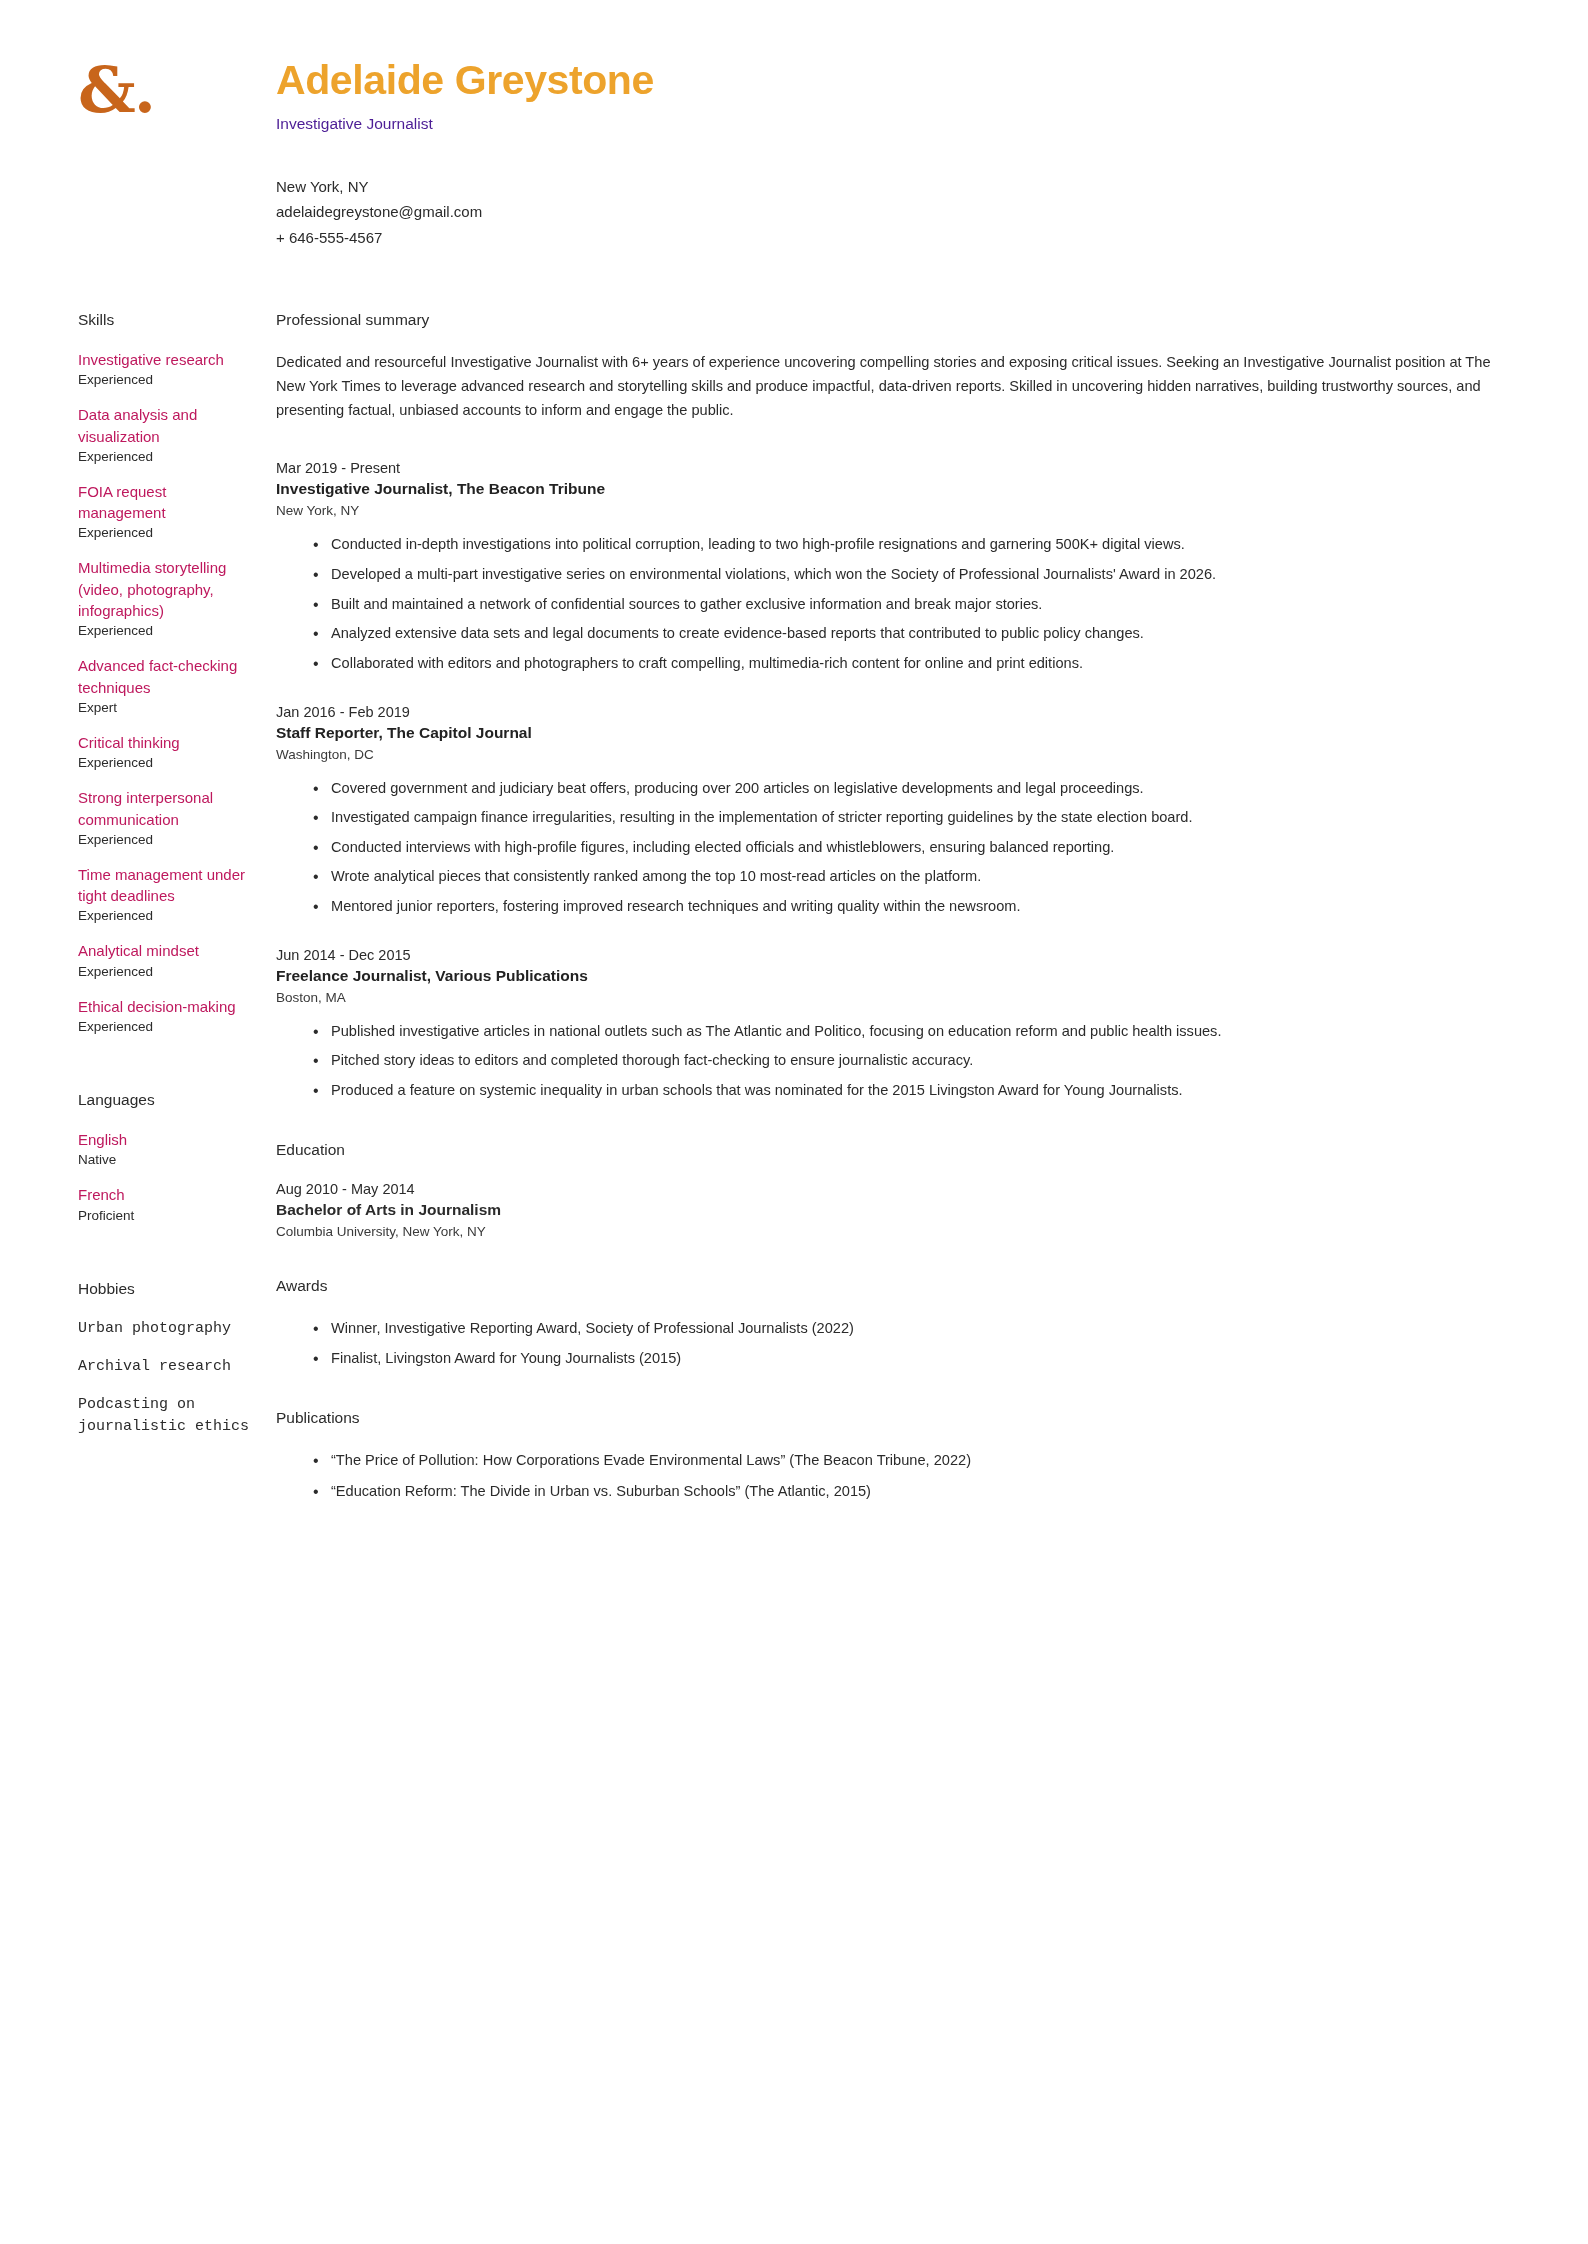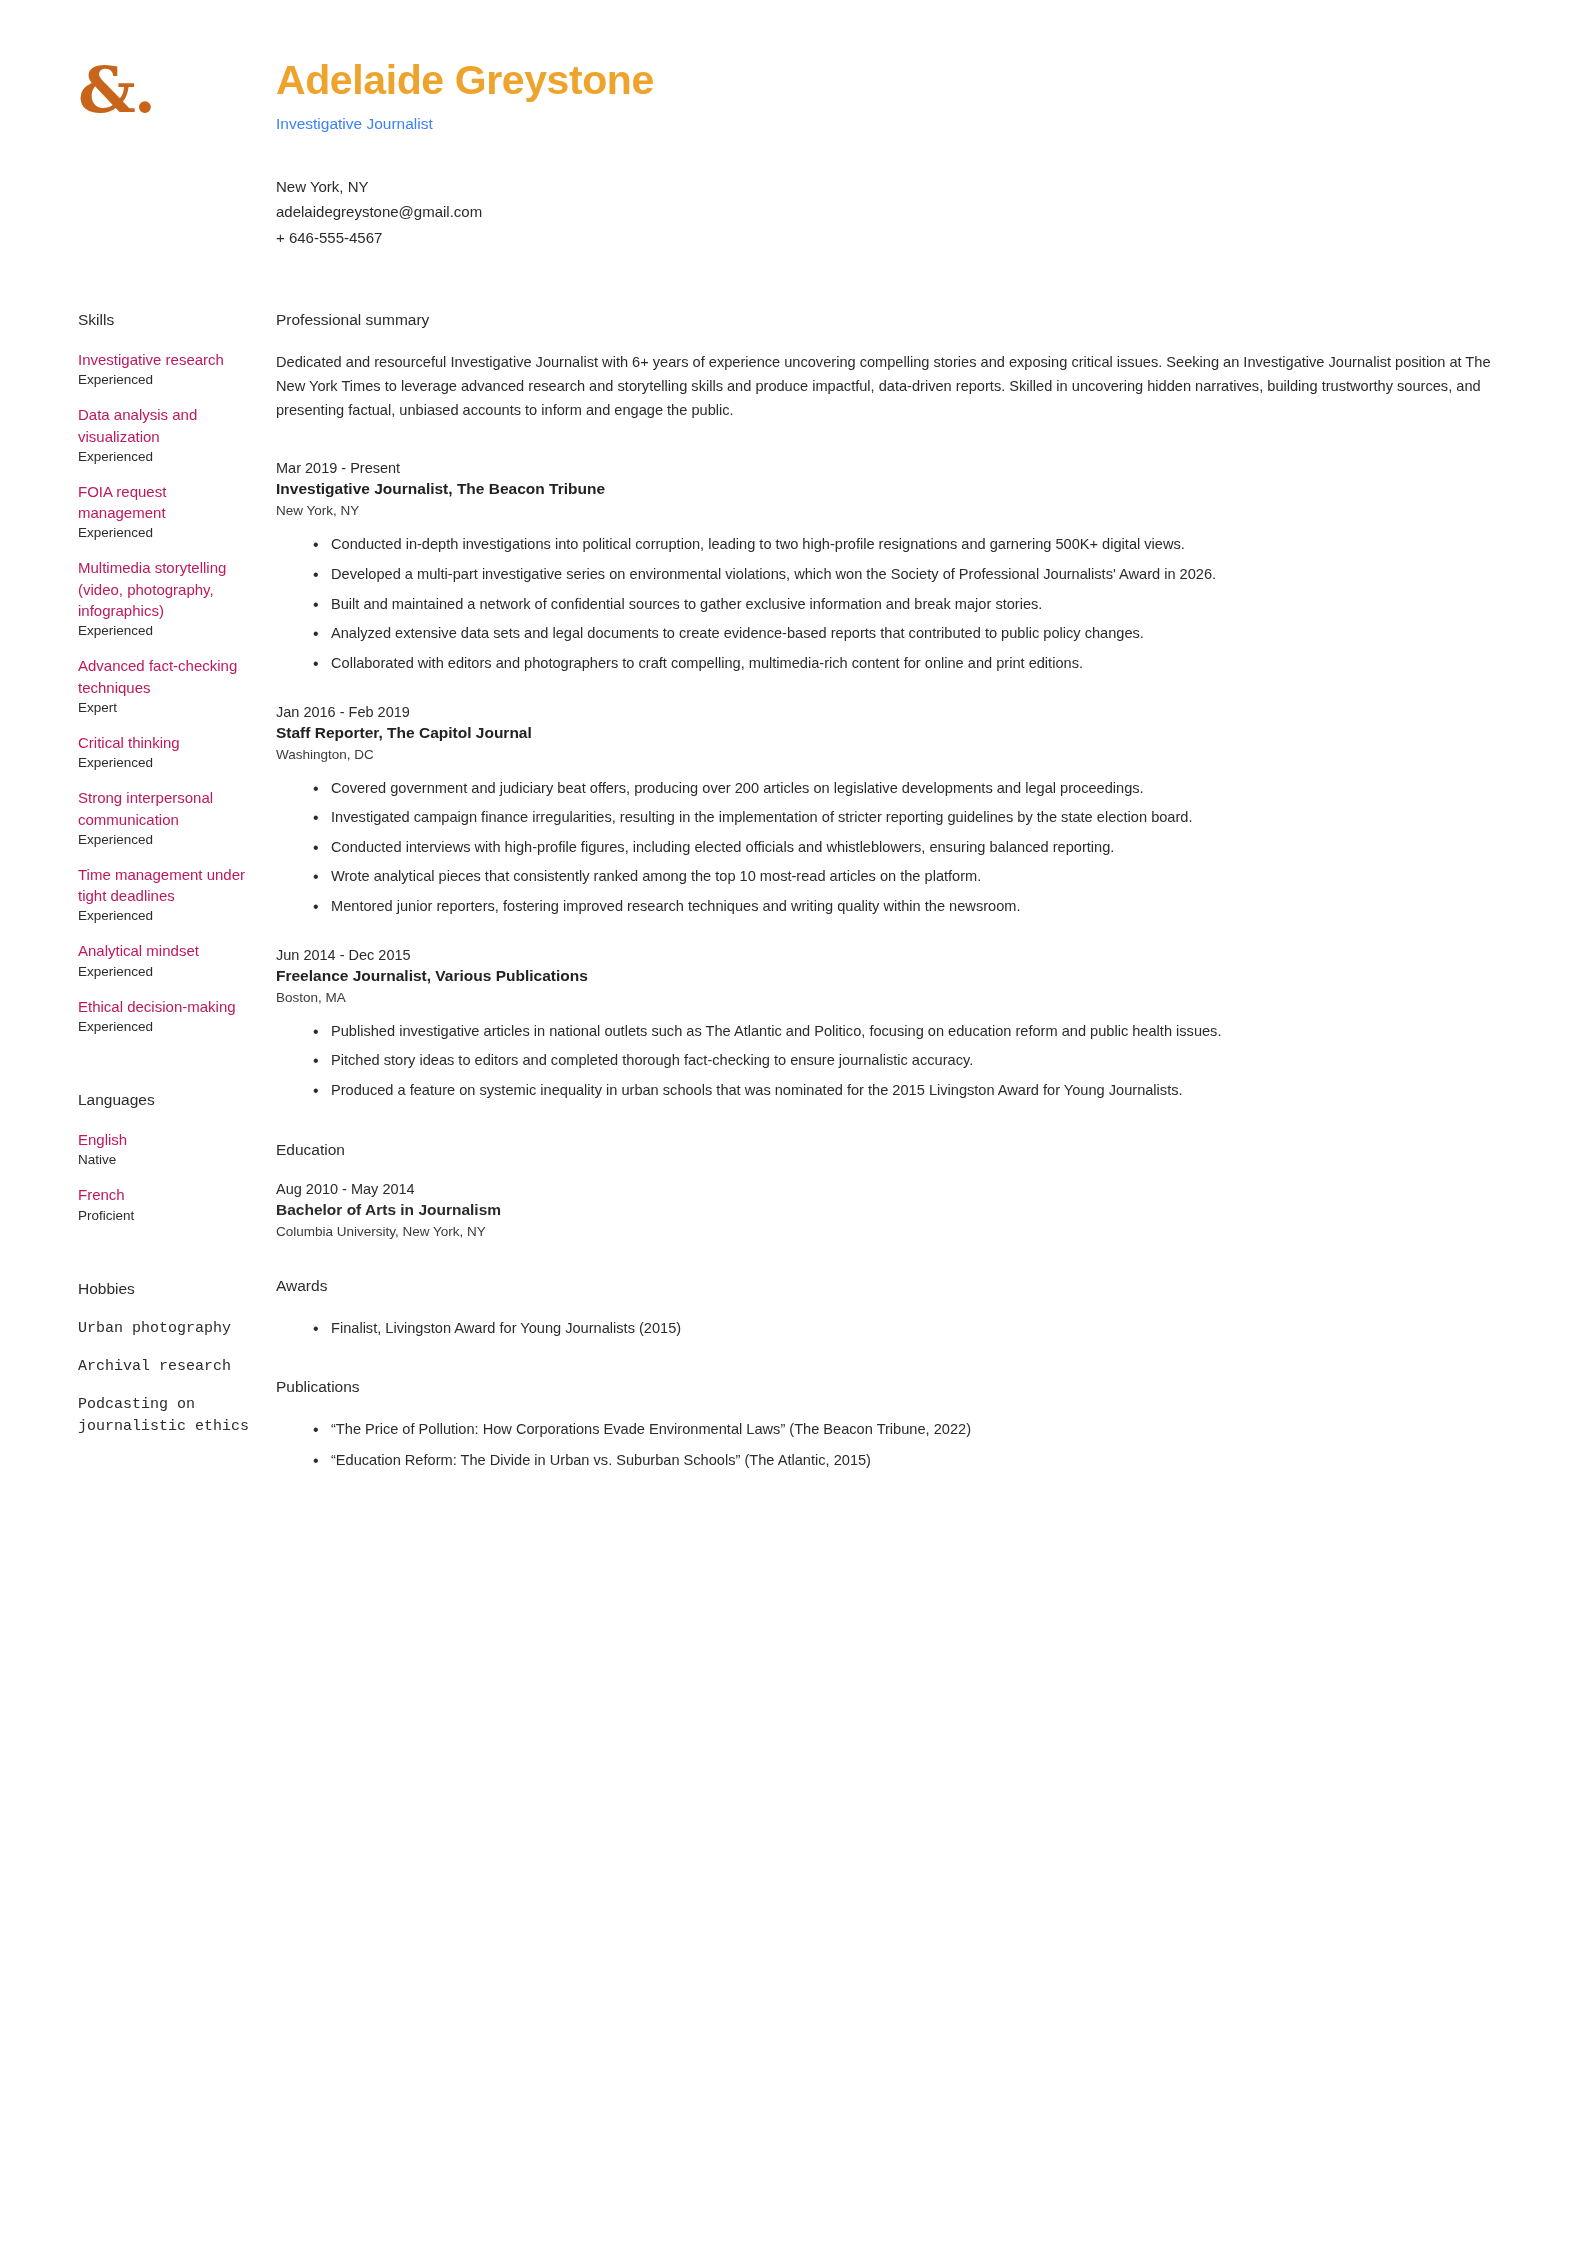--- a/index.html
+++ b/index.html
@@ -51,21 +51,21 @@
   .name {
     font-size: 41px;
     line-height: 1.1;
     font-weight: 700;
     color: #eda32c;
     letter-spacing: -0.4px;
     margin: 0 0 12px 0;
   }
   .job-title {
     font-size: 15.5px;
-    color: #3b82f6;
+    color: #4c1d95;
     margin: 0;
   }
   .contact-block {
     margin-top: 42px;
     font-size: 15px;
     line-height: 1.62;
     color: #2b2b2b;
   }
   .contact-block div { margin-bottom: 1px; }
 
@@ -320,20 +320,21 @@
         <div>
           <div class="edu-dates">Aug 2010 - May 2014</div>
           <div class="edu-degree">Bachelor of Arts in Journalism</div>
           <div class="edu-school">Columbia University, New York, NY</div>
         </div>
       </div>
 
       <div class="awards-block">
         <div class="section-head">Awards</div>
         <ul class="bullets">
+          <li>Winner, Investigative Reporting Award, Society of Professional Journalists (2022)</li>
           <li>Finalist, Livingston Award for Young Journalists (2015)</li>
         </ul>
       </div>
 
       <div class="pubs-block">
         <div class="section-head">Publications</div>
         <ul class="bullets">
           <li>“The Price of Pollution: How Corporations Evade Environmental Laws” (The Beacon Tribune, 2022)</li>
           <li>“Education Reform: The Divide in Urban vs. Suburban Schools” (The Atlantic, 2015)</li>
         </ul>

